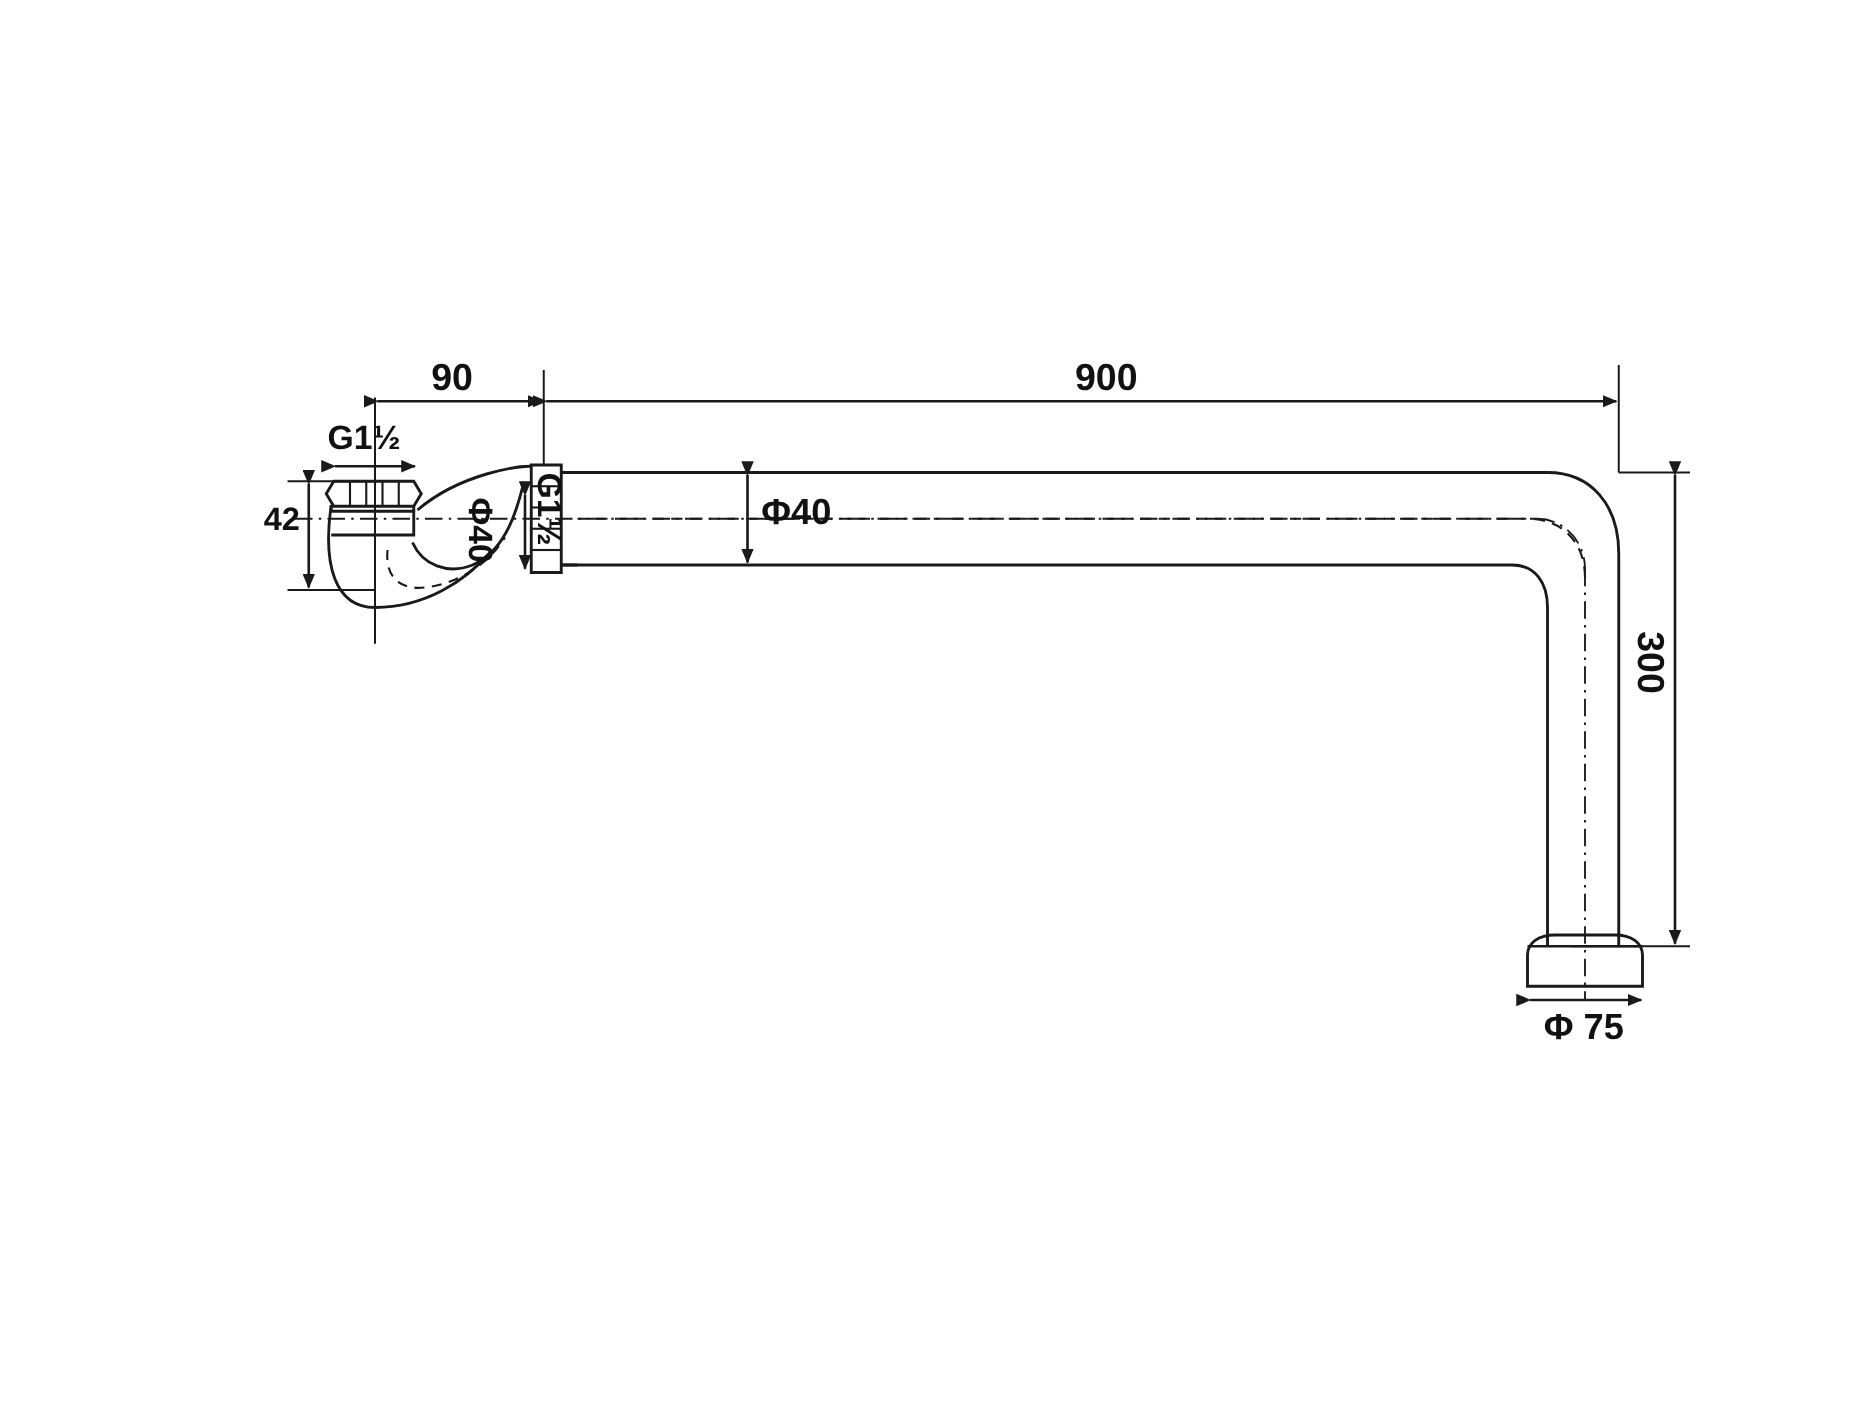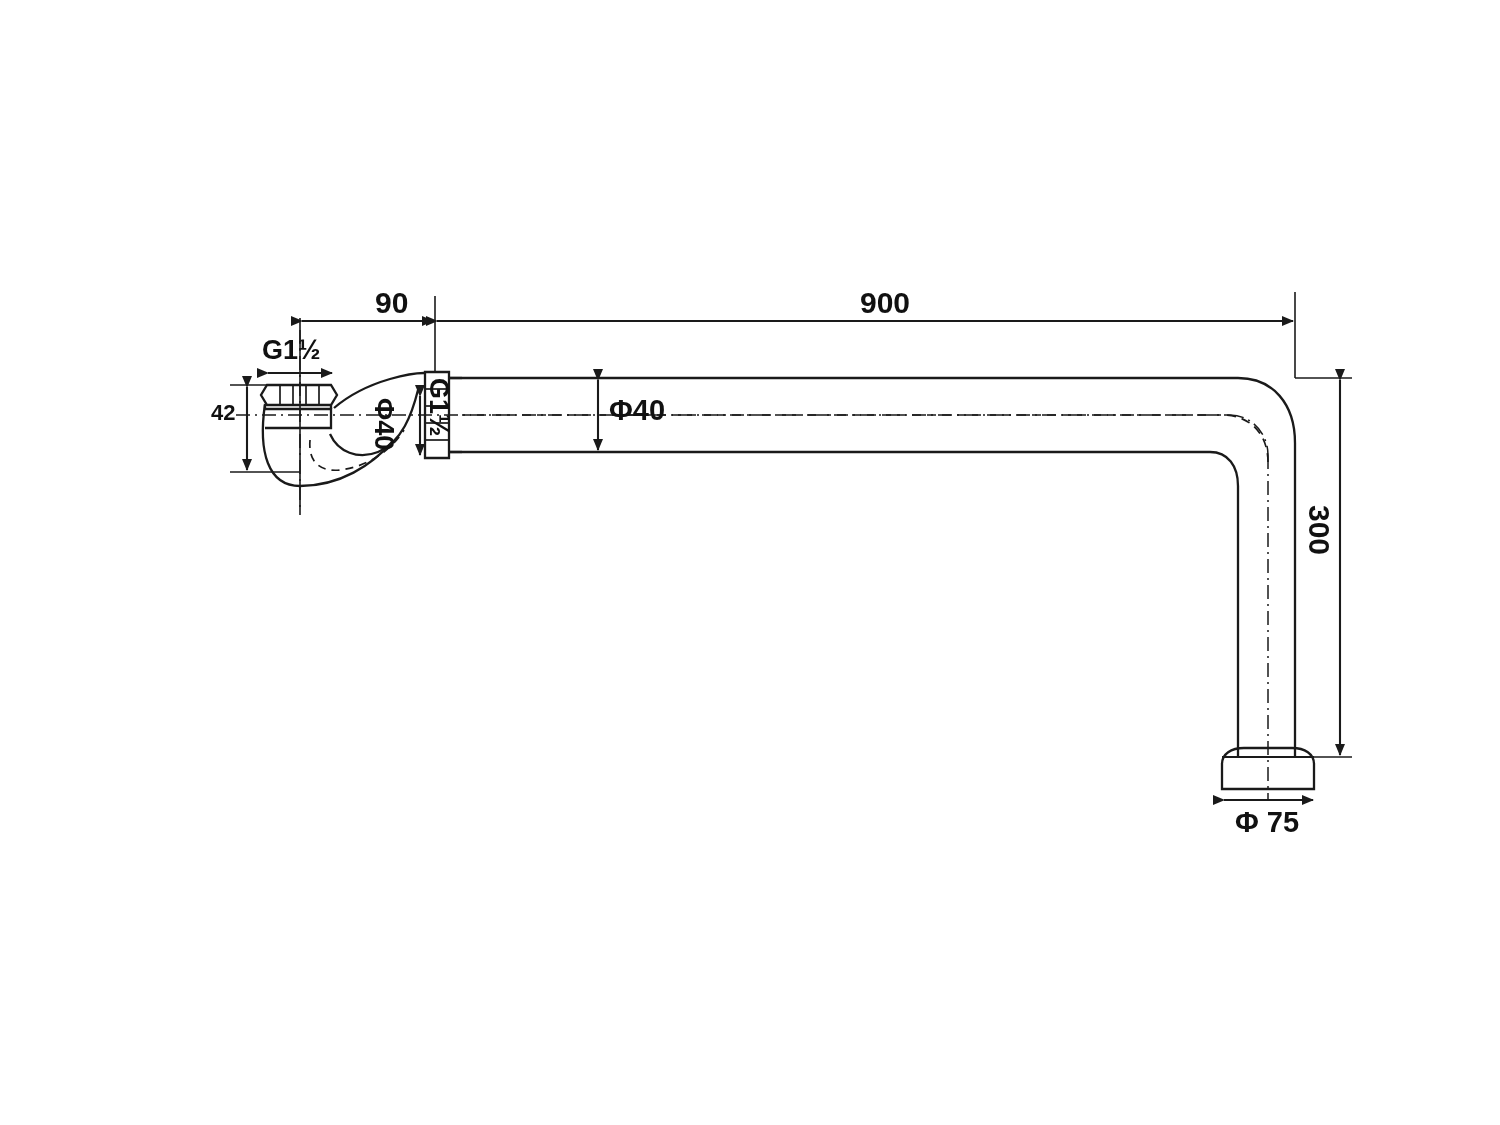--- a/index.html
+++ b/index.html
@@ -30,23 +30,23 @@
   .dim-label {
     position: absolute;
     font-family: "Liberation Sans", sans-serif;
     font-weight: bold;
     color: #111111;
     white-space: nowrap;
     line-height: 1;
     letter-spacing: 0px;
   }
   .lbl-600 { left: 860px;  top: 288px;  font-size: 30px; }
-  .lbl-90  { left: 345px;  top: 288px;  font-size: 30px; margin-left: 30px; }
+  .lbl-90  { left: 345px;  top: 288px;  font-size: 30px; }
   .lbl-g15-left { left: 262px; top: 337px; font-size: 27px; }
-  .lbl-42  { left: 211px;  top: 402px;  font-size: 22px; }
+  .lbl-42  { left: 211px;  top: 402px;  font-size: 26px; }
   .lbl-phi40-main { left: 609px; top: 396px; font-size: 29px; }
   .lbl-phi75 { left: 1235px; top: 808px; font-size: 29px; }
 
   .lbl-rot {
     transform-origin: 0 0;
   }
   .lbl-g15-right {
     left: 452px; top: 378px; font-size: 27px;
     transform: rotate(90deg);
   }

